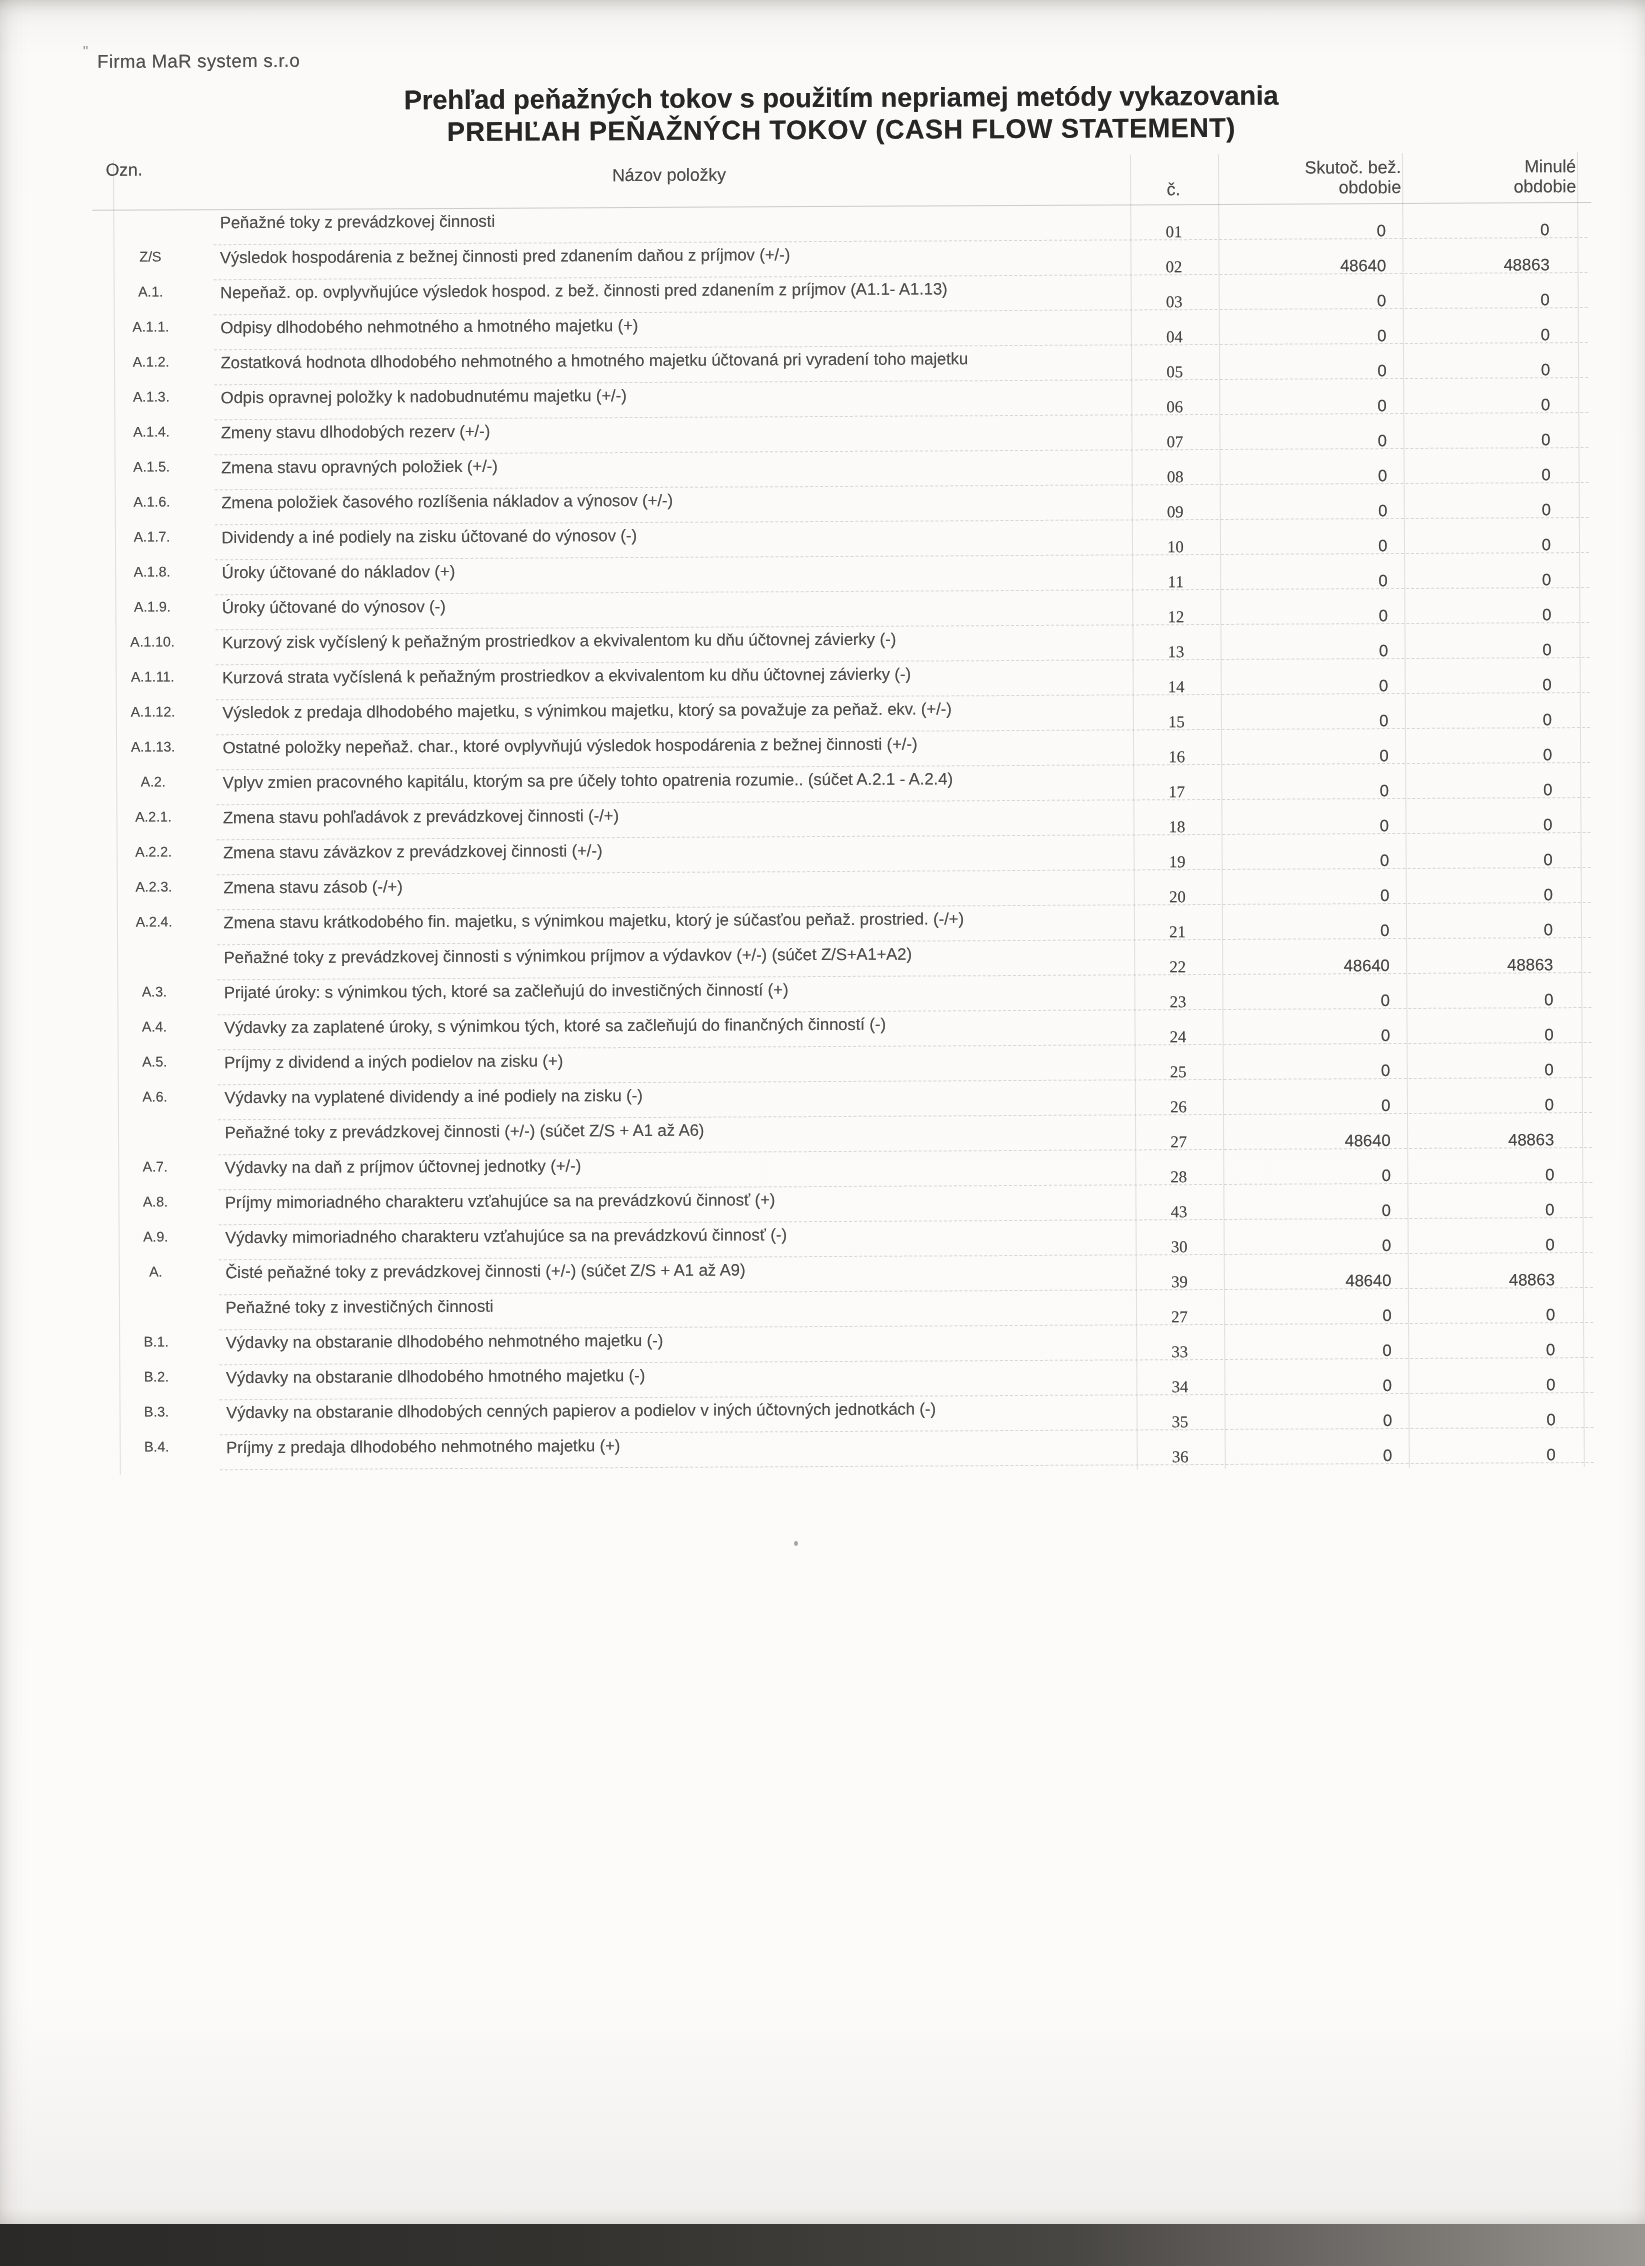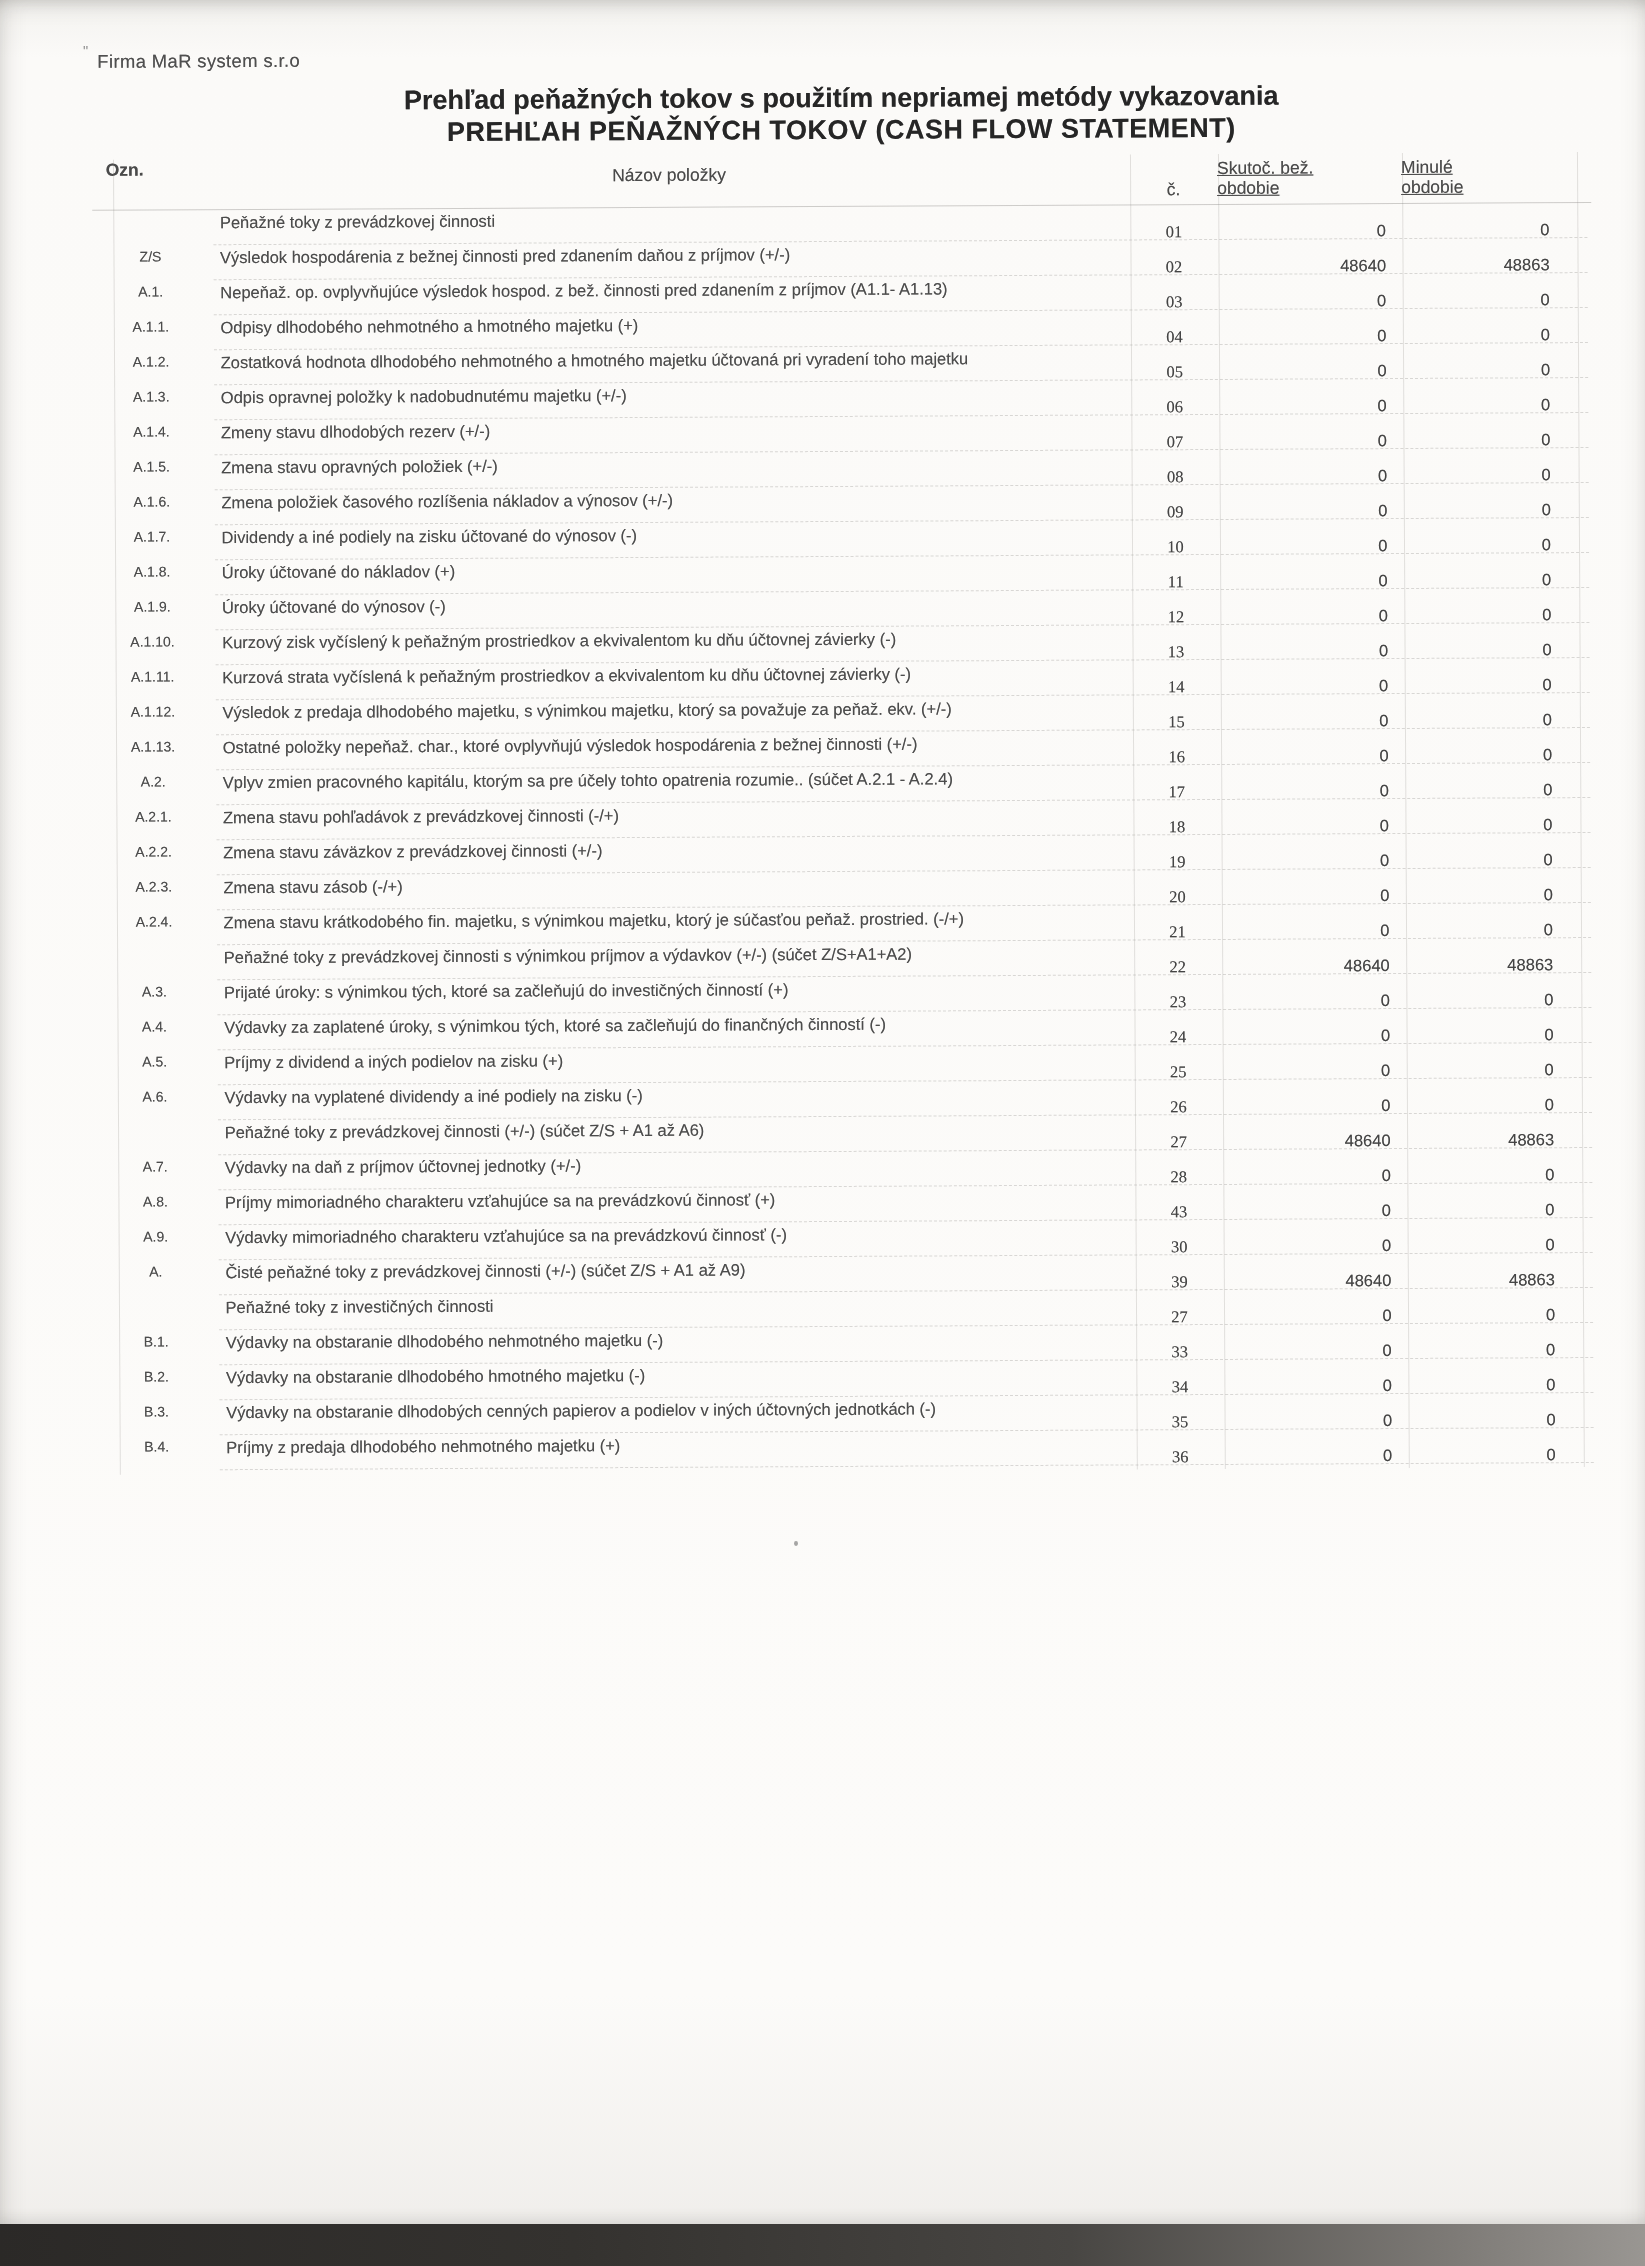--- a/index.html
+++ b/index.html
@@ -23,24 +23,24 @@
 
   .table { margin-top:7.8px; position:relative; }
   .vline { position:absolute; top:1.9px; bottom:5.8px; width:1px; background:rgba(130,128,124,0.22); }
 
   .thead {
     display:grid; grid-template-columns:116px 922px 87px 184px 175px;
     height:52px; color:#4a4a4a; font-size:17.5px;
     border-bottom:1px solid rgba(120,118,114,0.35);
     text-shadow:0 0 0.5px rgba(70,70,70,0.5);
   }
-  .h-ozn  { align-self:start; padding-left:13.6px; padding-top:1.9px;font-weight:bold; }
+  .h-ozn  { align-self:start; padding-left:13.6px; padding-top:1.9px; }
   .h-name { text-align:center; align-self:start; padding-top:9.7px; }
   .h-num  { text-align:center; align-self:end; padding-bottom:3.9px; }
-  .h-cur, .h-prev { text-align:left; align-self:center; line-height:20.4px;text-decoration:underline; }
+  .h-cur, .h-prev { text-align:right; align-self:center; line-height:20.4px; }
   .h-cur span, .h-prev span { display:block; }
 
   .tbody { position:relative; padding-bottom:9.7px; }
   .row { display:grid; grid-template-columns:116px 922px 87px 184px 175px; height:35px; position:relative; }
   .row::after {
     content:""; position:absolute; left:121px; right:3.9px; bottom:0;
     border-bottom:1px dashed rgba(150,148,144,0.34);
   }
   .c-ozn  { font-size:14px; color:#4c4c4c; text-align:center; padding-top:2.9px; text-shadow:0 0 0.5px rgba(75,75,75,0.55); }
   .c-name { font-size:16.5px; color:#4c4c4c; padding-left:11.6px; padding-top:2.9px; white-space:nowrap; overflow:visible; text-shadow:0 0 0.5px rgba(75,75,75,0.55); }

